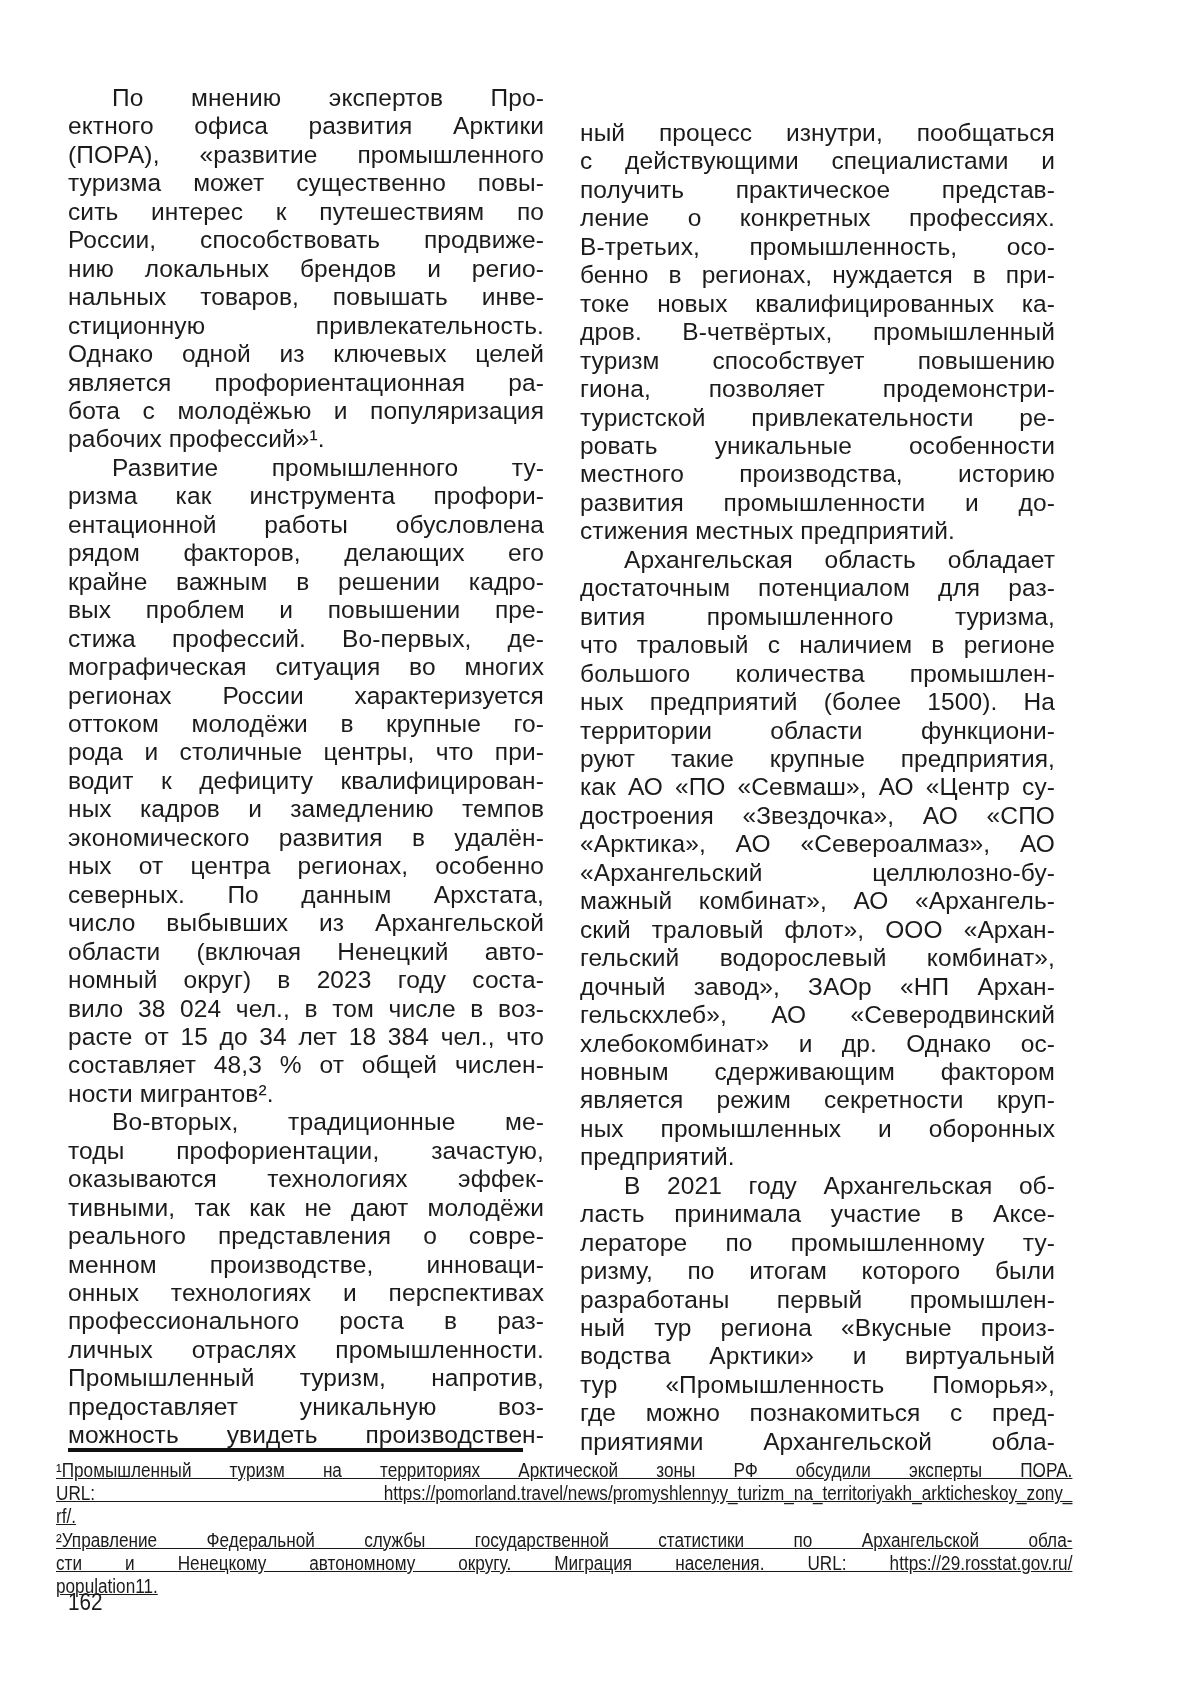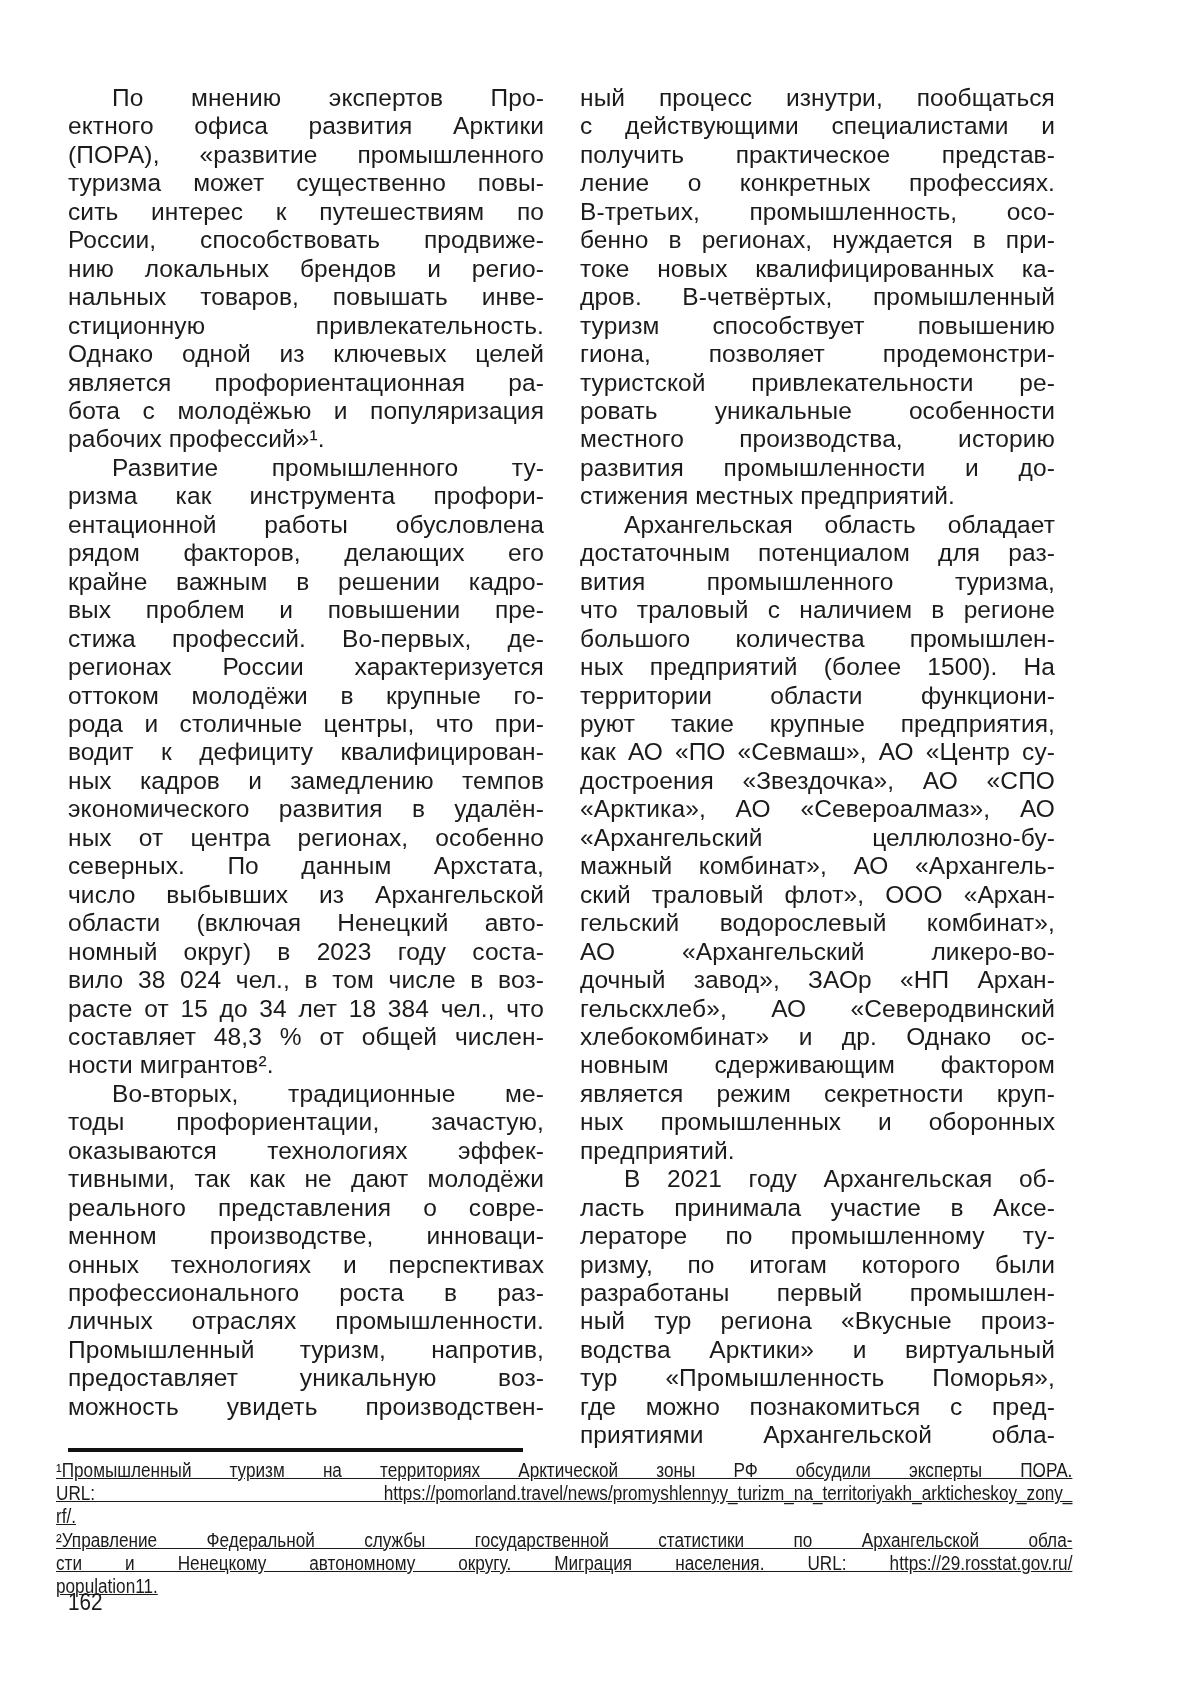--- a/index.html
+++ b/index.html
@@ -22,21 +22,21 @@
     left: 68px;
     display: flex;
     gap: 36px;
   }
   .col {
     font-size: 24.5px;
     line-height: 28.45px;
     letter-spacing: 0.1px;
   }
   .col-left  { width: 476px; }
-  .col-right { width: 475px; }
+  .col-right { width: 475px; margin-top: 35px; }
   .paragraph { margin: 0; }
   .line {
     text-align: justify;
     text-align-last: justify;
     white-space: normal;
   }
   .line.end {
     text-align: right;
     text-align-last: left;
   }
@@ -105,20 +105,21 @@
           <div class="line end">рабочих профессий»¹.</div>
         </div>
         <div class="paragraph">
           <div class="line indent">Развитие промышленного ту-</div>
           <div class="line">ризма как инструмента профори-</div>
           <div class="line">ентационной работы обусловлена</div>
           <div class="line">рядом факторов, делающих его</div>
           <div class="line">крайне важным в решении кадро-</div>
           <div class="line">вых проблем и повышении пре-</div>
           <div class="line">стижа профессий. Во-первых, де-</div>
+          <div class="line">мографическая ситуация во многих</div>
           <div class="line">регионах России характеризуется</div>
           <div class="line">оттоком молодёжи в крупные го-</div>
           <div class="line">рода и столичные центры, что при-</div>
           <div class="line">водит к дефициту квалифицирован-</div>
           <div class="line">ных кадров и замедлению темпов</div>
           <div class="line">экономического развития в удалён-</div>
           <div class="line">ных от центра регионах, особенно</div>
           <div class="line">северных. По данным Архстата,</div>
           <div class="line">число выбывших из Архангельской</div>
           <div class="line">области (включая Ненецкий авто-</div>
@@ -170,21 +171,20 @@
           <div class="line">ных предприятий (более 1500). На</div>
           <div class="line">территории области функциони-</div>
           <div class="line">руют такие крупные предприятия,</div>
           <div class="line">как АО «ПО «Севмаш», АО «Центр су-</div>
           <div class="line">достроения «Звездочка», АО «СПО</div>
           <div class="line">«Арктика», АО «Североалмаз», АО</div>
           <div class="line">«Архангельский целлюлозно-бу-</div>
           <div class="line">мажный комбинат», АО «Архангель-</div>
           <div class="line">ский траловый флот», ООО «Архан-</div>
           <div class="line">гельский водорослевый комбинат»,</div>
-          <div class="line">АО «Архангельский ликеро-во-</div>
           <div class="line">дочный завод», ЗАОр «НП Архан-</div>
           <div class="line">гельскхлеб», АО «Северодвинский</div>
           <div class="line">хлебокомбинат» и др. Однако ос-</div>
           <div class="line">новным сдерживающим фактором</div>
           <div class="line">является режим секретности круп-</div>
           <div class="line">ных промышленных и оборонных</div>
           <div class="line end">предприятий.</div>
         </div>
         <div class="paragraph">
           <div class="line indent">В 2021 году Архангельская об-</div>

